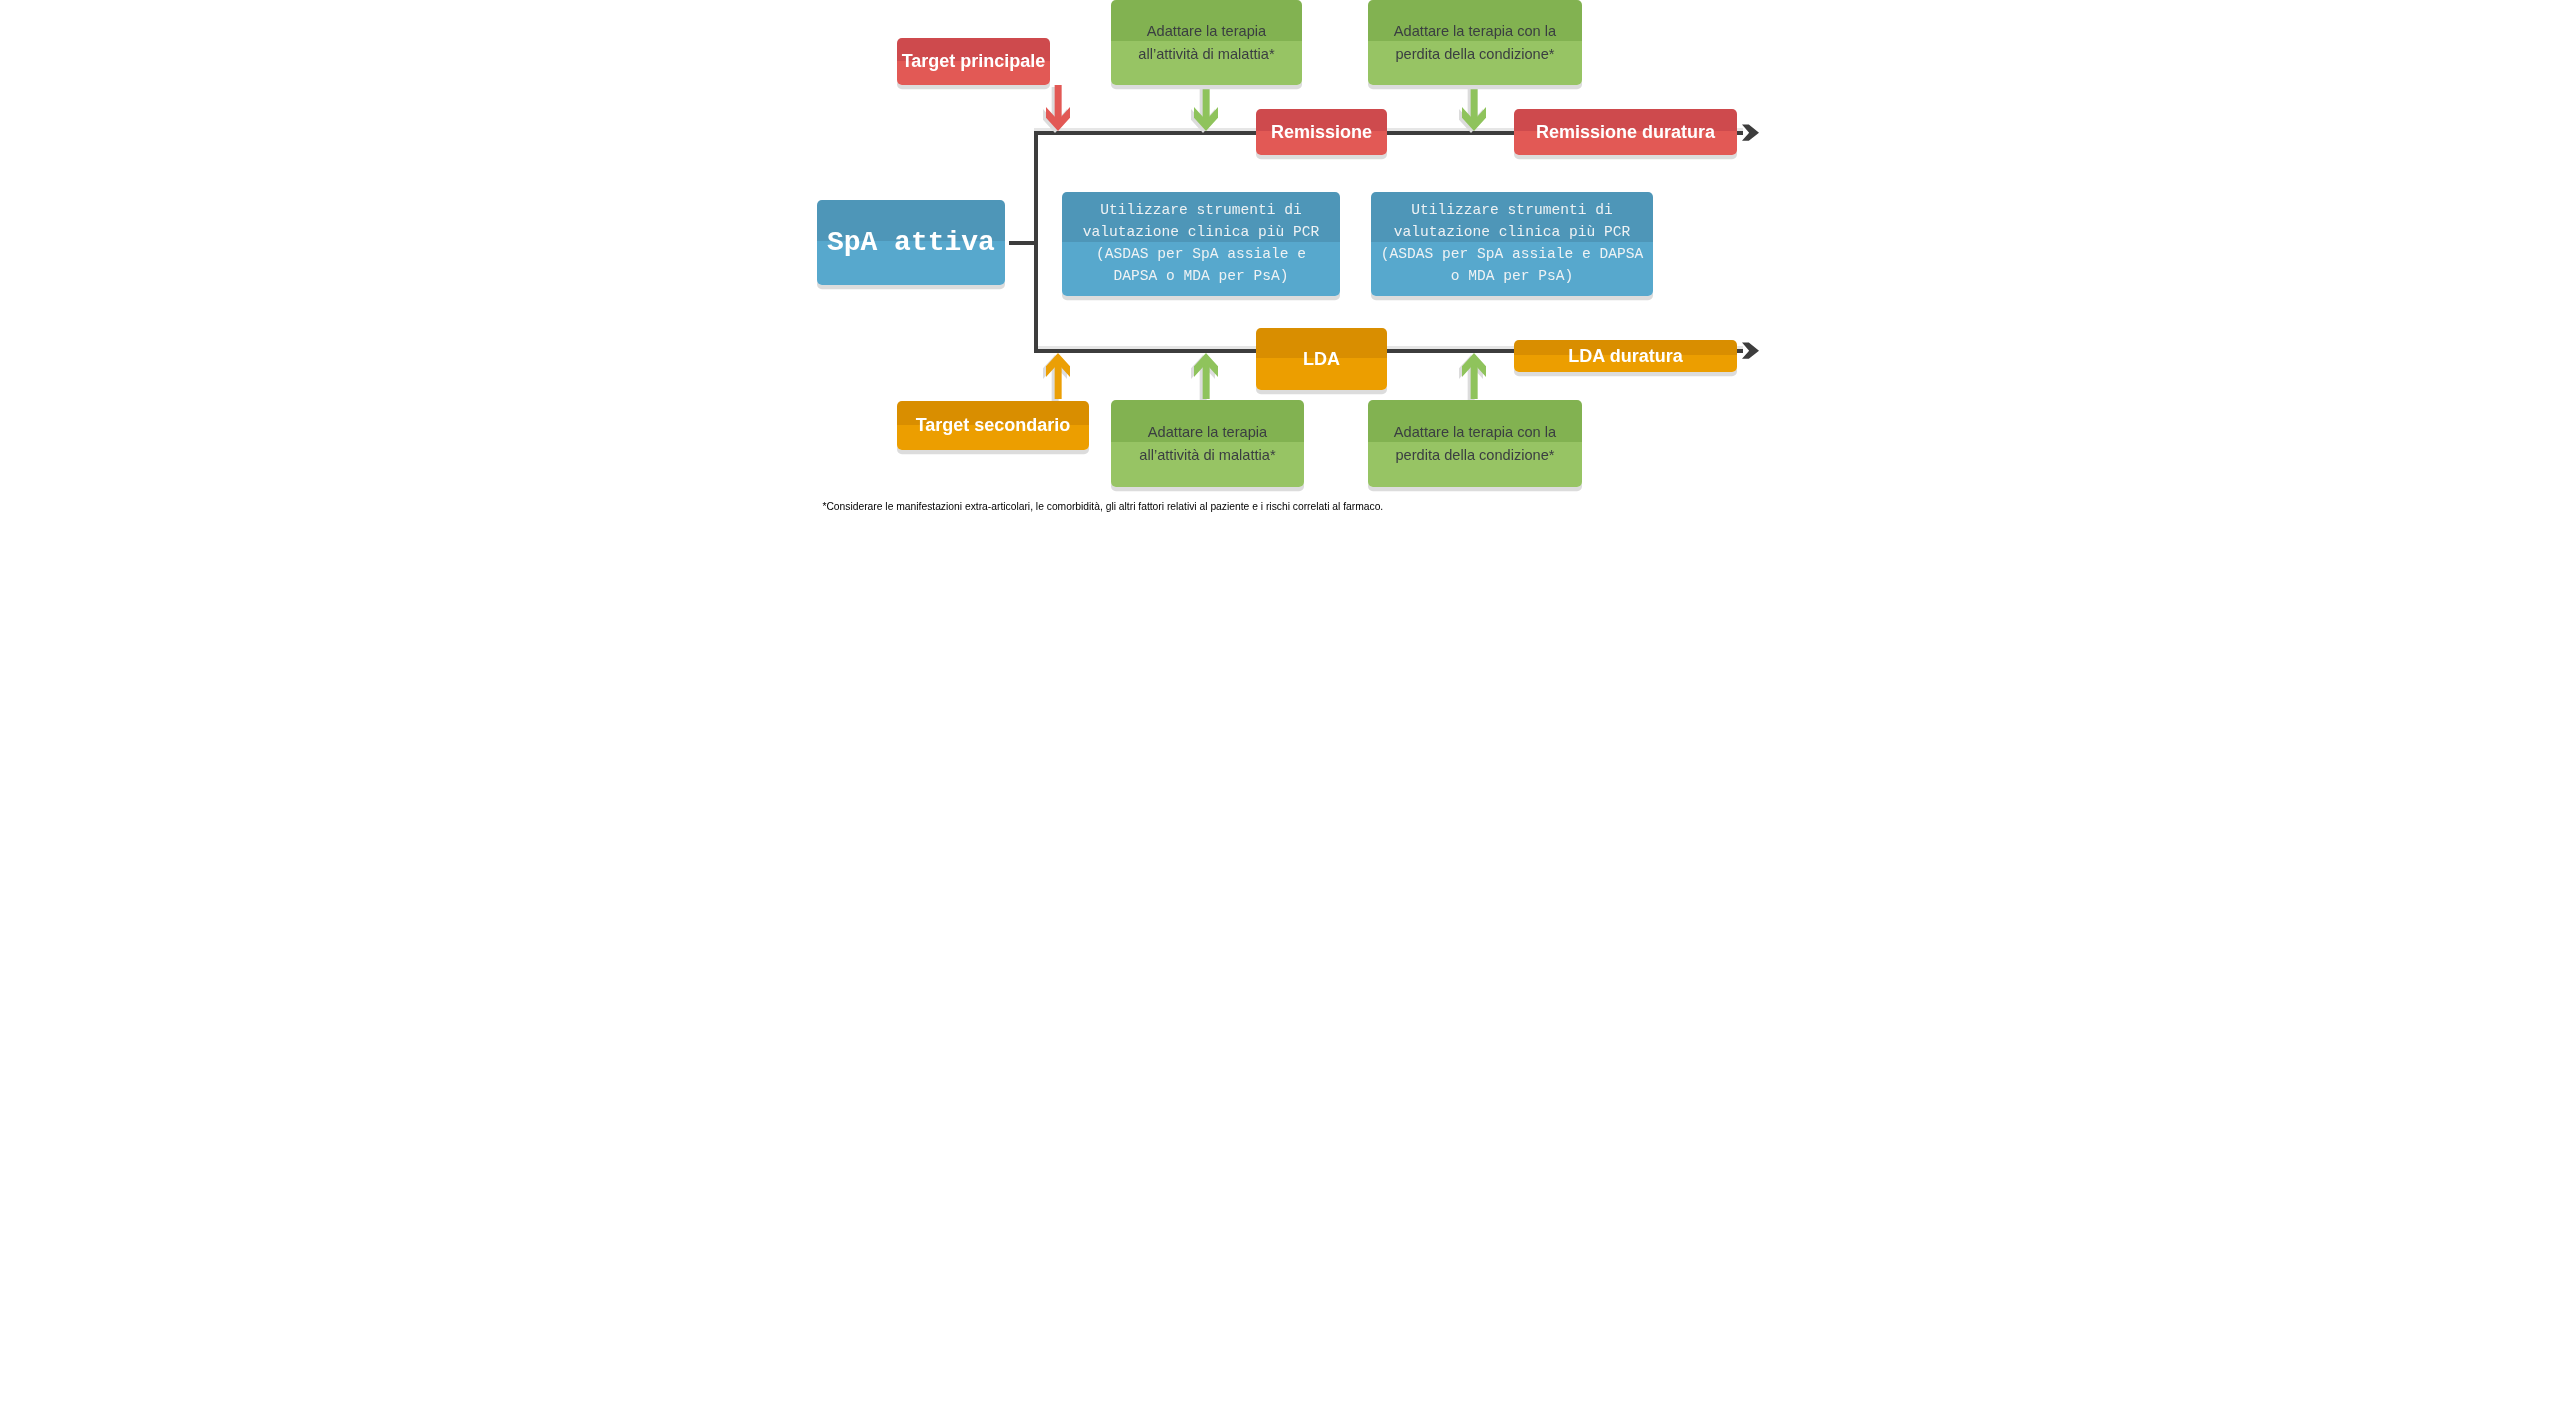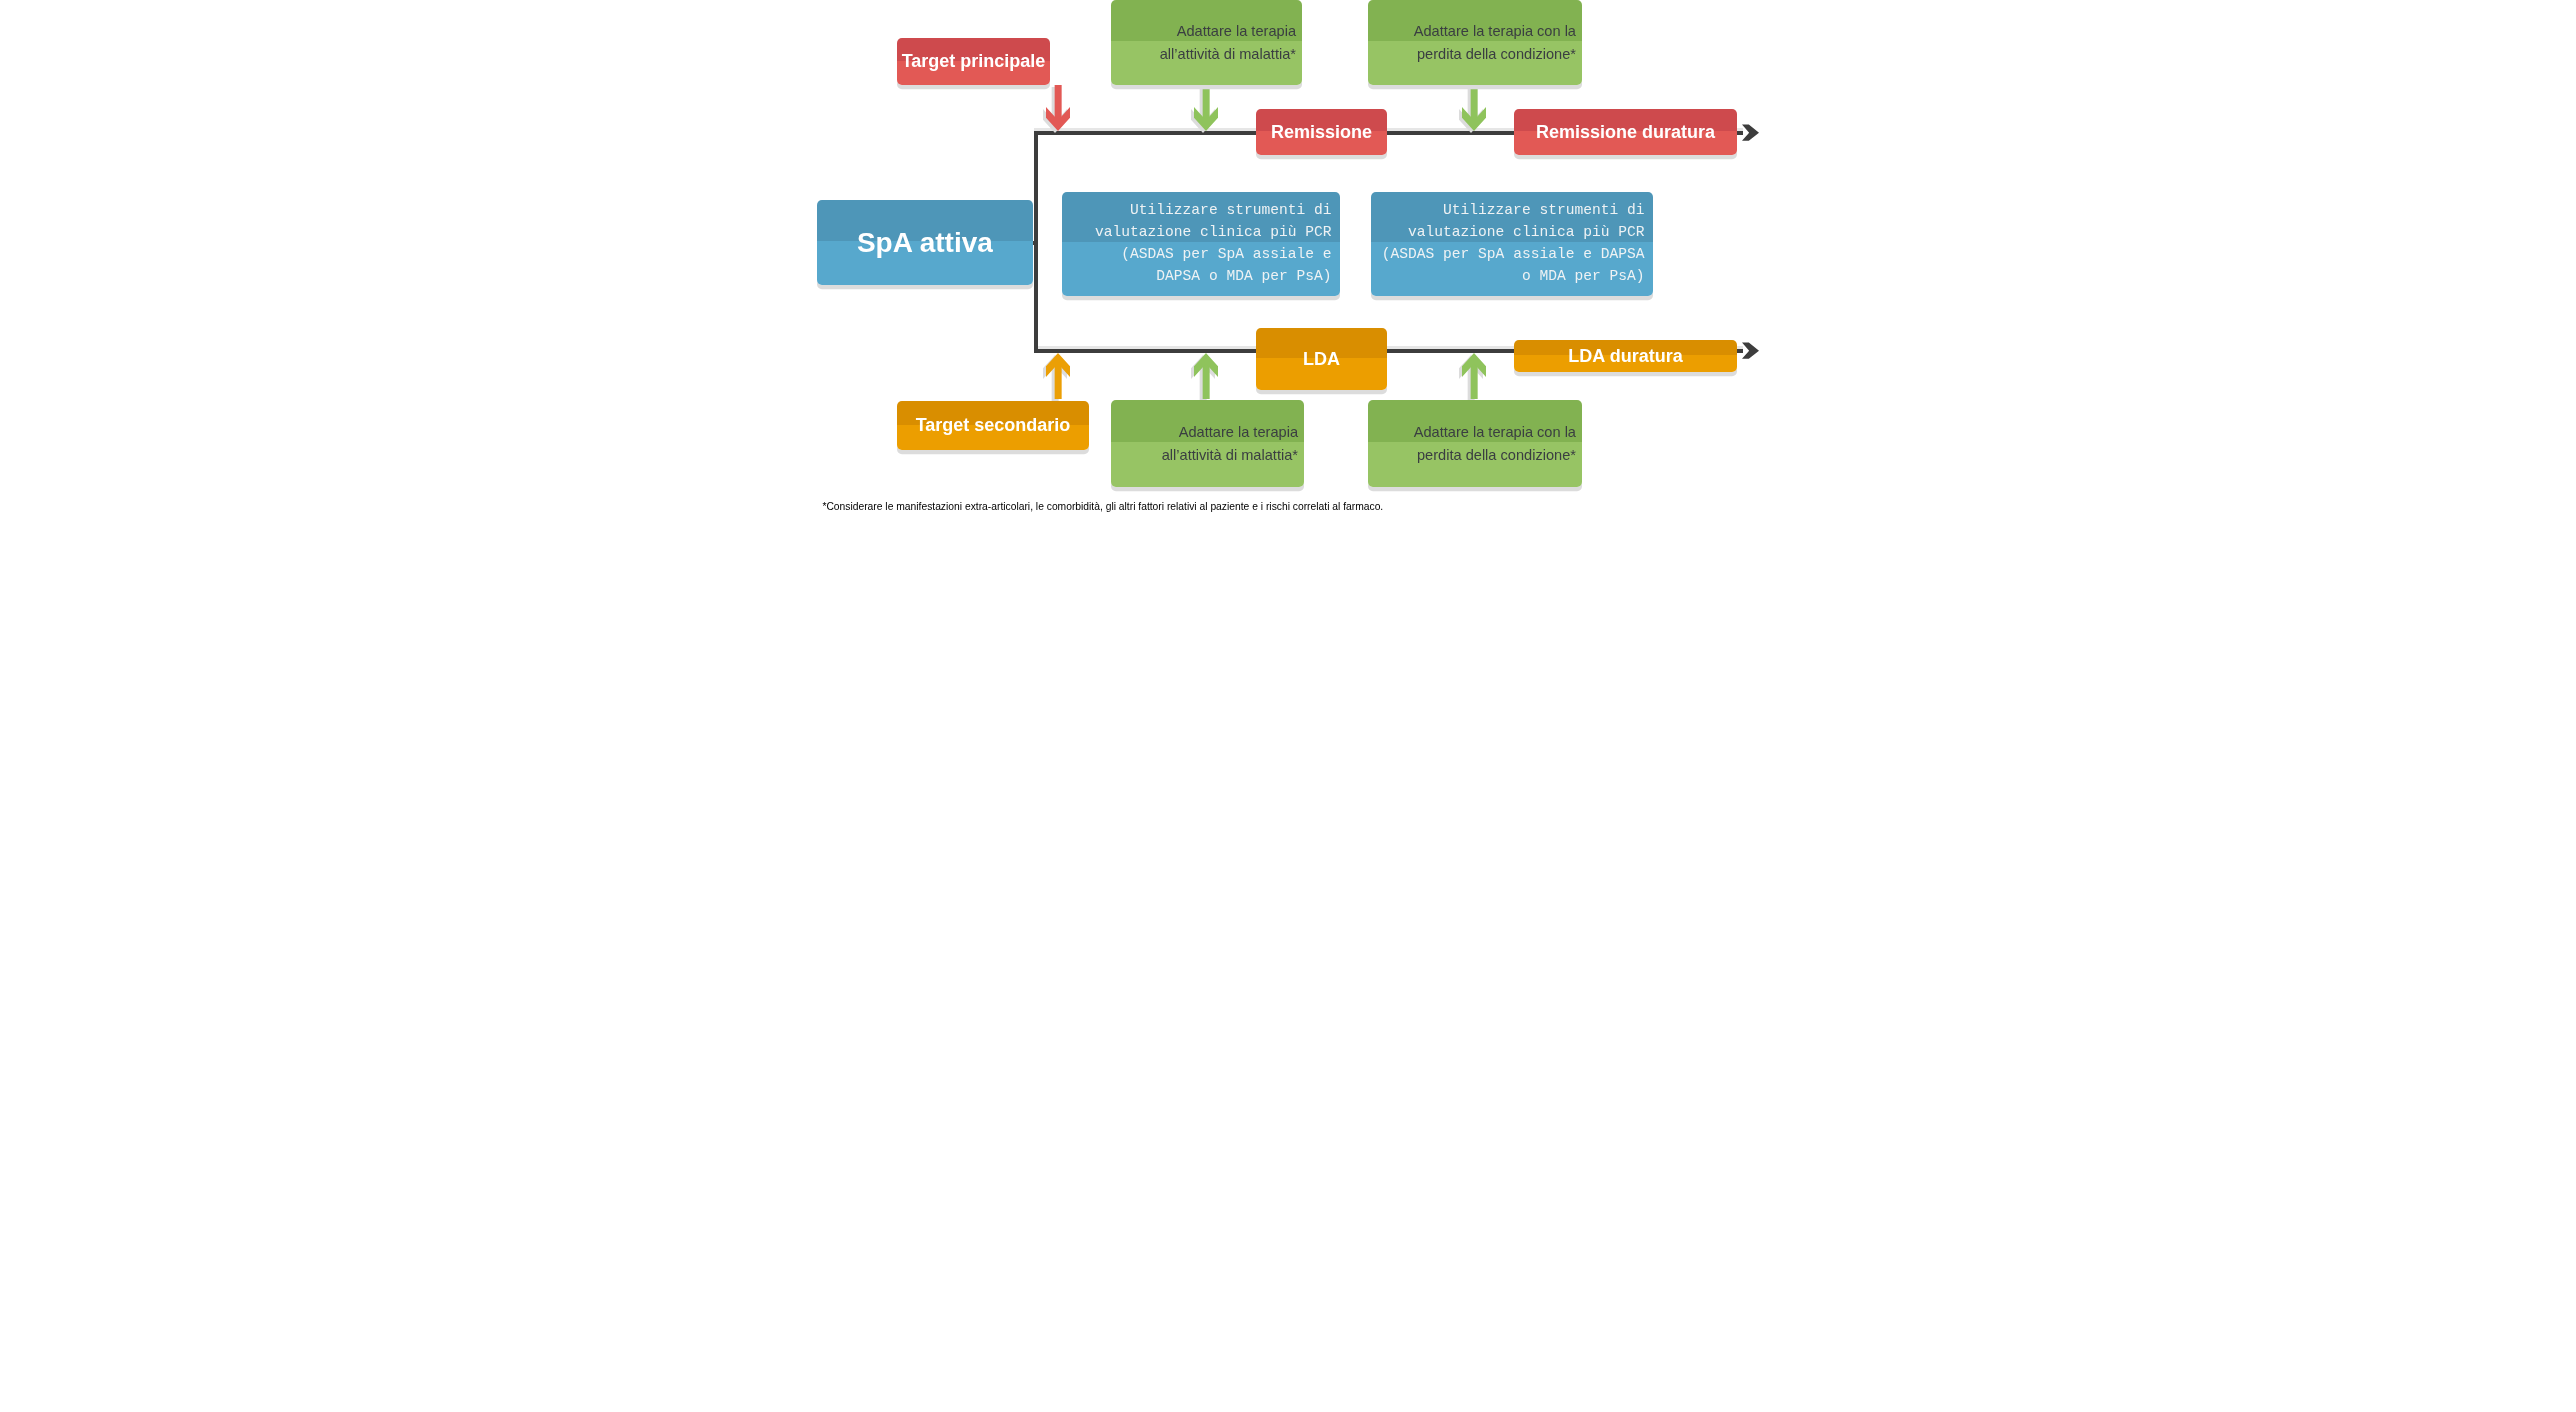--- a/index.html
+++ b/index.html
@@ -4,21 +4,21 @@
 <style>
   html,body{margin:0;padding:0;background:#ffffff;}
   .canvas{
     position:relative;width:952px;height:522px;background:#ffffff;
     overflow:hidden;margin:0 auto;
     font-family:"Liberation Sans", sans-serif;
   }
   
   .box{
     position:absolute;border-radius:4.9px;
-    display:flex;align-items:center;justify-content:center;text-align:right;
+    display:flex;align-items:center;justify-content:center;text-align:center;
     box-shadow:0 4.2px 0 #dcdcdc;
     box-sizing:border-box;
   }
   .red{
     background:linear-gradient(180deg,#ce4a4d 0%,#ce4a4d 48%,#e25955 48%,#e25955 100%);
     color:#ffffff;font-weight:bold;
   }
   .orange{
     background:linear-gradient(180deg,#d98e00 0%,#d98e00 48%,#ec9e00 48%,#ec9e00 100%);
     color:#ffffff;font-weight:bold;
@@ -106,21 +106,21 @@
     <span>Adattare la terapia con la perdita della condizione*</span>
   </div>
 
   <div class="box red headline" style="left:444px;top:109px;width:131px;height:46px;">
     <span>Remissione</span>
   </div>
   <div class="box red headline" style="left:702px;top:109px;width:223px;height:46px;">
     <span>Remissione duratura</span>
   </div>
 
-  <div class="box blue blue-title" style="left:4.9px;top:200px;width:216px;height:85px;">
+  <div class="box blue blue-title" style="left:4.9px;top:200px;width:188px;height:85px;font-family:Liberation Mono, monospace;">
     <span>SpA attiva</span>
   </div>
   <div class="box blue blue-info" style="left:250px;top:192px;width:278px;height:104px;">
     <span>Utilizzare strumenti di valutazione clinica più PCR (ASDAS per SpA assiale e DAPSA o MDA per PsA)</span>
   </div>
   <div class="box blue blue-info" style="left:559px;top:192px;width:282px;height:104px;">
     <span>Utilizzare strumenti di valutazione clinica più PCR (ASDAS per SpA assiale e DAPSA o MDA per PsA)</span>
   </div>
 
   <div class="box orange headline" style="left:444px;top:328px;width:131px;height:62px;">

